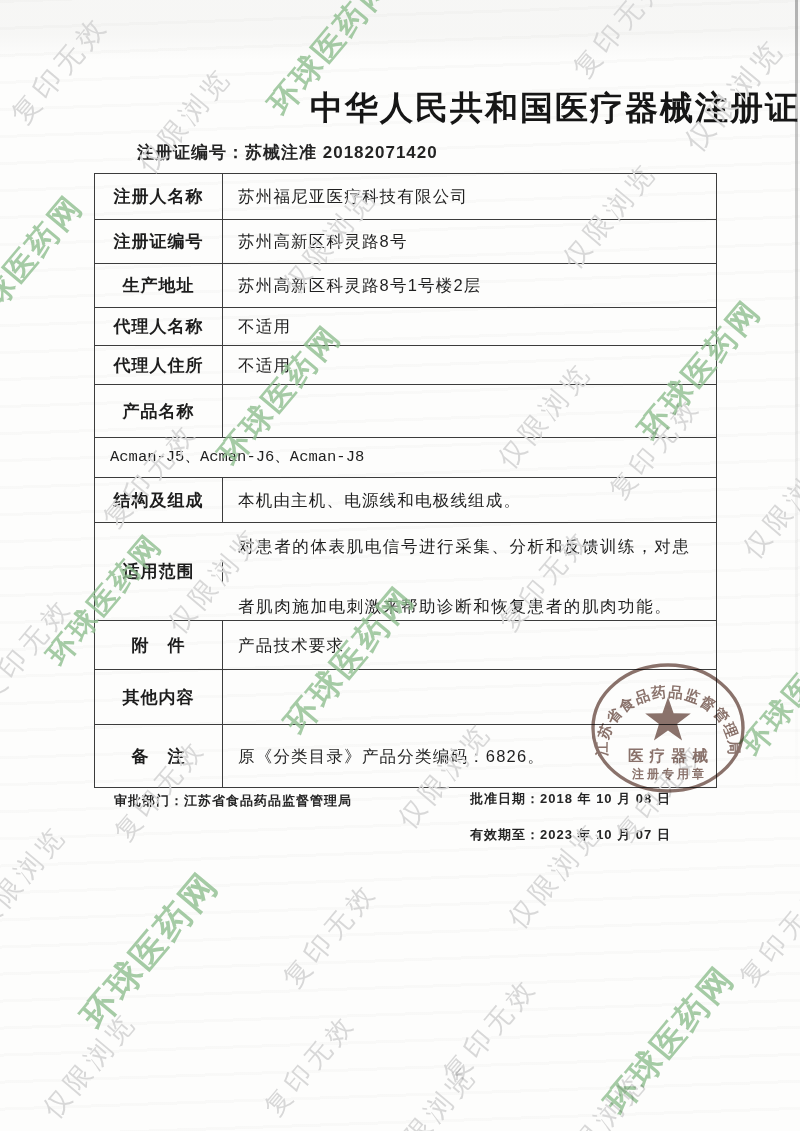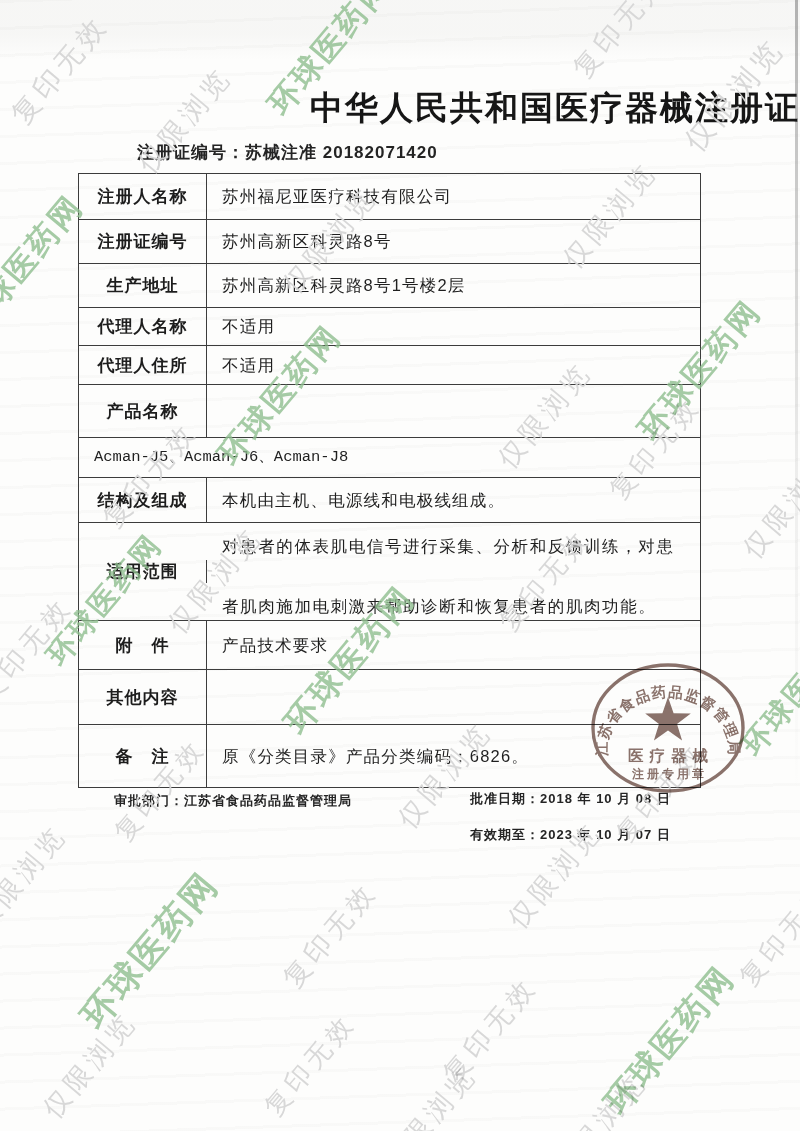--- a/index.html
+++ b/index.html
@@ -25,21 +25,21 @@
     font-size:33px;font-weight:700;color:#161616;letter-spacing:2px;
     font-family:"Liberation Serif","DejaVu Serif",serif;
     z-index:2;
   }
   .regline{
     position:absolute;top:141px;left:137px;
     font-size:17px;font-weight:600;color:#242424;letter-spacing:1px;
     z-index:2;
   }
   .cert-table{
-    position:absolute;left:78px;top:173px;width:623px;
+    position:absolute;left:94px;top:173px;width:623px;
     border:1.6px solid #3c3c3c;
     z-index:2;
     box-sizing:border-box;
   }
   .trow{display:flex;border-bottom:1.6px solid #3c3c3c;}
   .trow:last-child{border-bottom:none;}
   .tlabel{
     width:128px;flex:0 0 128px;border-right:1.6px solid #3c3c3c;
     display:flex;align-items:center;justify-content:center;
     font-size:17px;font-weight:700;color:#1d1d1d;letter-spacing:1px;

